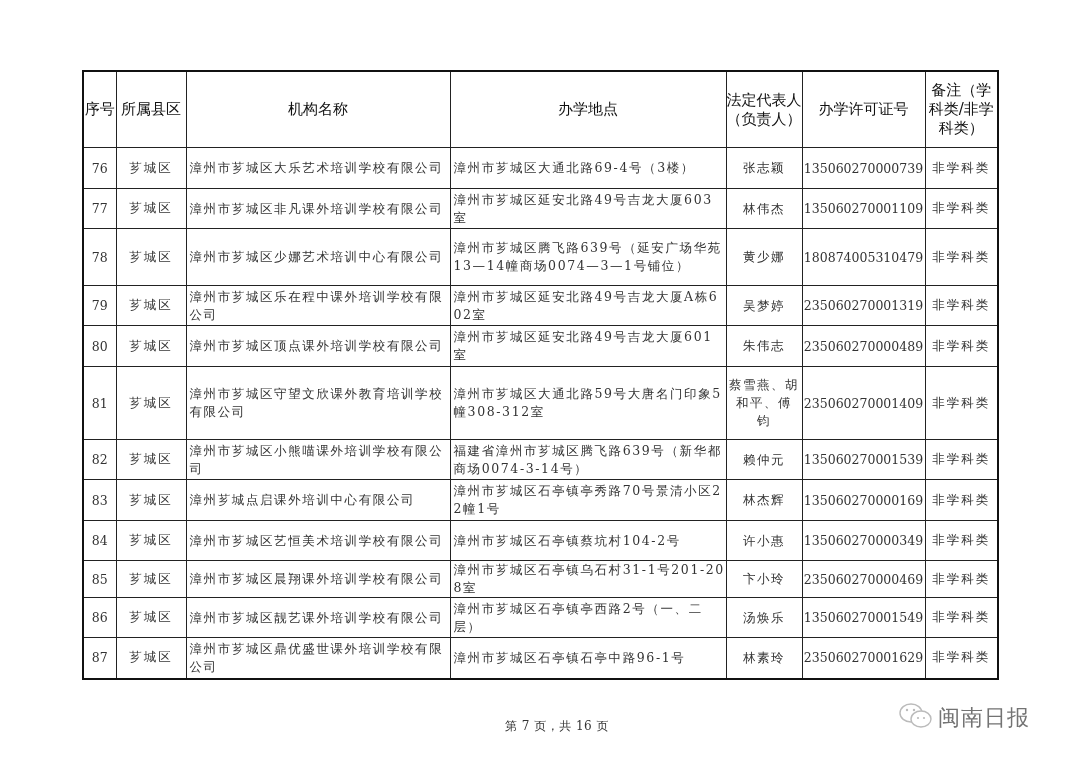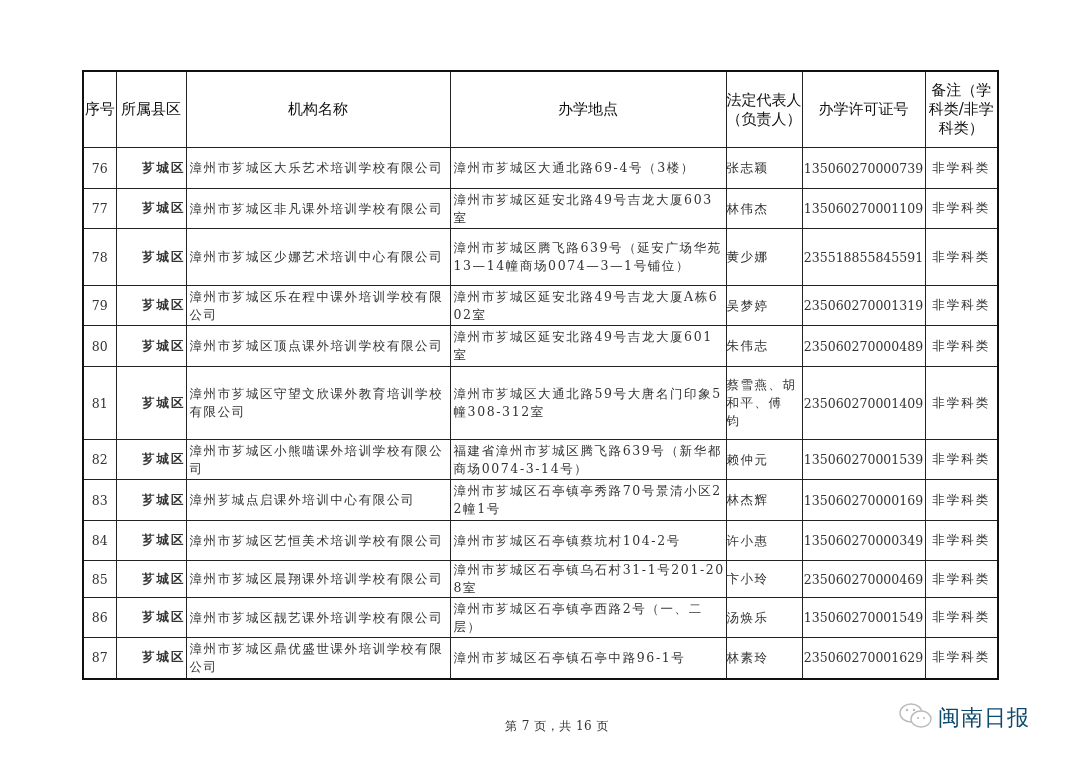--- a/index.html
+++ b/index.html
@@ -15,32 +15,32 @@
   .page-table th, .page-table td {
     border: 1.3px solid #222; padding: 0; overflow: hidden;
   }
   .page-table th {
     font-family: "DejaVu Sans", "Liberation Sans", sans-serif;
     font-weight: normal; font-size: 15px; line-height: 19px; color: #111;
     text-align: center; vertical-align: middle; height: 75px;
   }
   .page-table td { font-size: 12.5px; color: #333; vertical-align: middle; }
   .c-no { text-align: center; font-size: 14px; }
-  .c-dist { text-align: right; letter-spacing: 2px; font-weight: bold; }
+  .c-dist { text-align: center; letter-spacing: 2px; }
   .c-name, .c-addr { text-align: left; padding-left: 3px !important; line-height: 18px; letter-spacing: 1.6px; word-break: break-all; }
-  .c-rep { letter-spacing: 1.5px; line-height: 18px; }
+  .c-rep { text-align: center; letter-spacing: 1.5px; line-height: 18px; }
   .c-lic { text-align: center; font-size: 13px; }
   .c-note { text-align: center; letter-spacing: 2px; }
   .footer-page {
     position: absolute; left: 17px; width: 1080px; top: 718px; text-align: center;
     font-size: 12px; color: #333; letter-spacing: 0.5px;
   }
   .watermark {
     position: absolute; left: 898px; top: 698px; height: 40px;
-    display: flex; align-items: center; color: #0c4a6e;
+    display: flex; align-items: center; color: #737373;
     font-family: "DejaVu Sans", "Liberation Sans", sans-serif; font-size: 22px; letter-spacing: 1px;
   }
   .watermark svg { margin-right: 4px; }
 </style>
 </head>
 <body>
 
 <table class="page-table">
   <colgroup>
     <col style="width:33px">
@@ -80,21 +80,21 @@
         <td class="c-rep">林伟杰</td>
         <td class="c-lic">135060270001109</td>
         <td class="c-note">非学科类</td>
       </tr>
       <tr style="height: 57px;">
         <td class="c-no">78</td>
         <td class="c-dist">芗城区</td>
         <td class="c-name">漳州市芗城区少娜艺术培训中心有限公司</td>
         <td class="c-addr">漳州市芗城区腾飞路639号（延安广场华苑13—14幢商场0074—3—1号铺位）</td>
         <td class="c-rep">黄少娜</td>
-        <td class="c-lic">235518855845591</td>
+        <td class="c-lic">180874005310479</td>
         <td class="c-note">非学科类</td>
       </tr>
       <tr style="height: 40px;">
         <td class="c-no">79</td>
         <td class="c-dist">芗城区</td>
         <td class="c-name">漳州市芗城区乐在程中课外培训学校有限公司</td>
         <td class="c-addr">漳州市芗城区延安北路49号吉龙大厦A栋602室</td>
         <td class="c-rep">吴梦婷</td>
         <td class="c-lic">235060270001319</td>
         <td class="c-note">非学科类</td>

